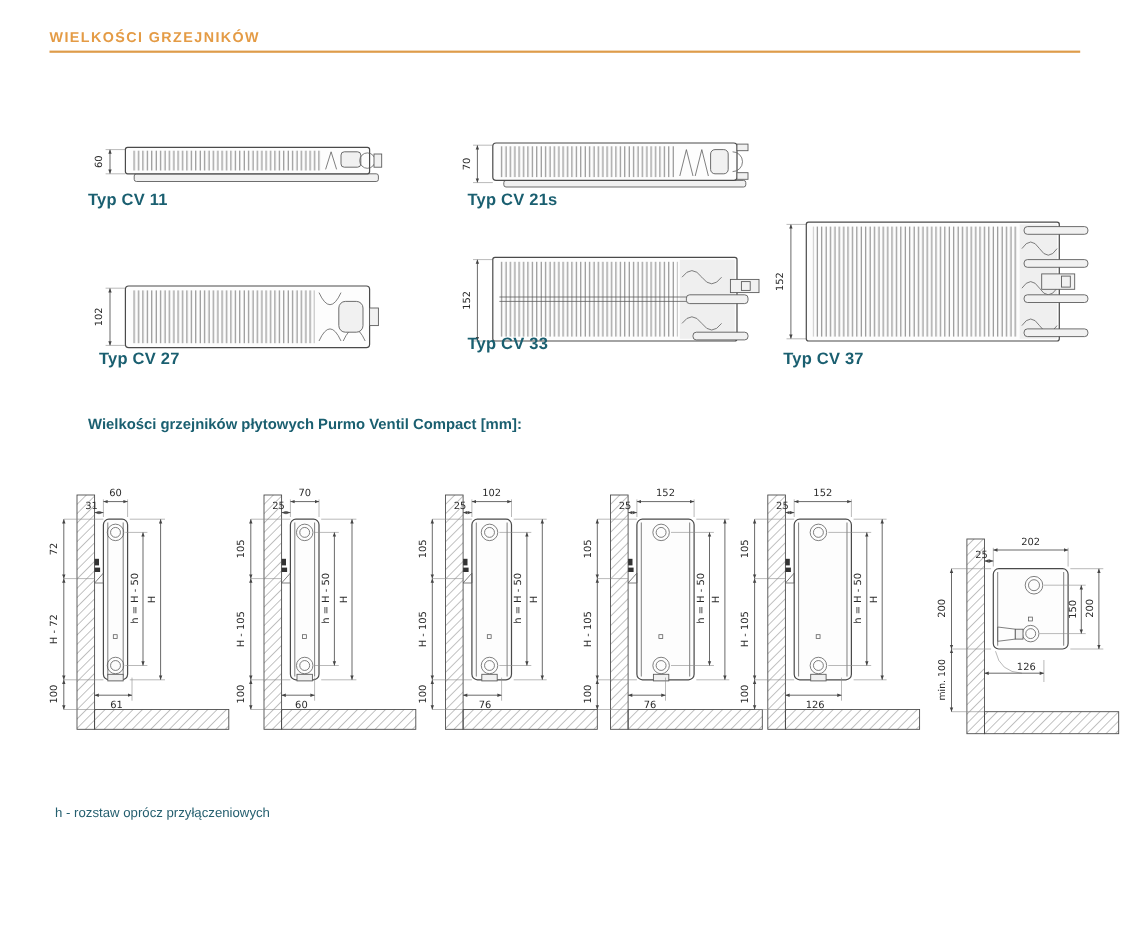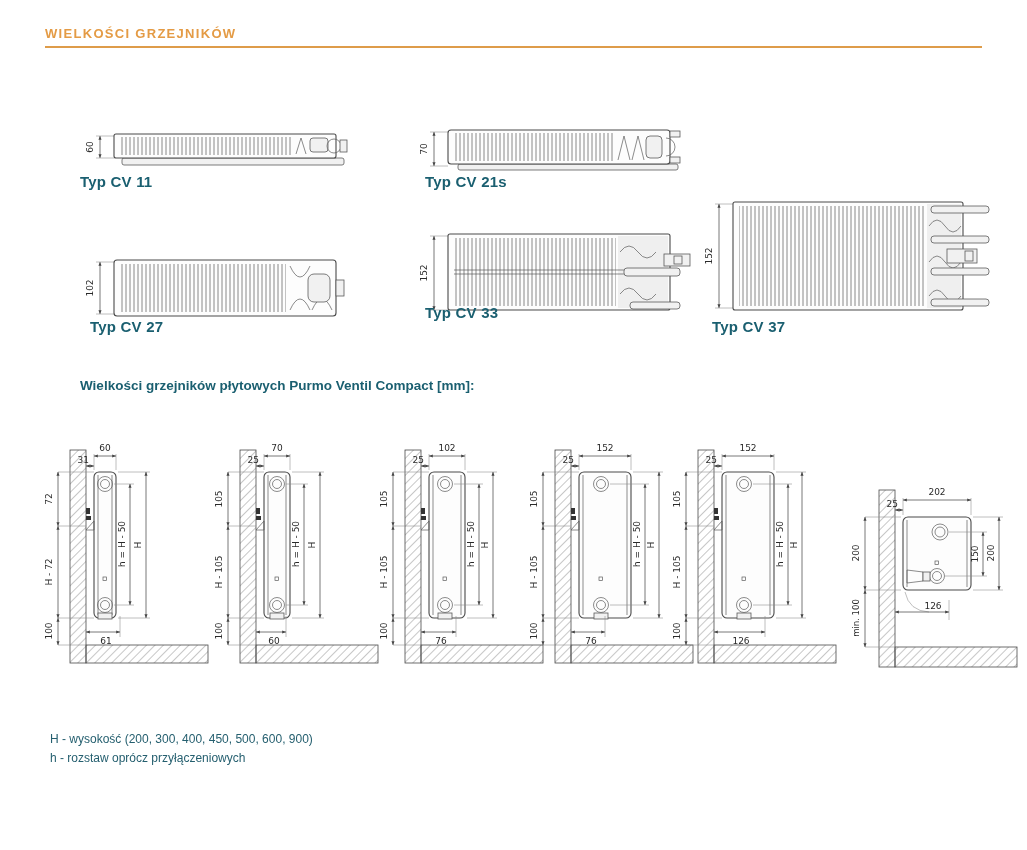--- a/index.html
+++ b/index.html
@@ -417,17 +417,16 @@
       <line class="dl" x1="20" y1="128" x2="20" y2="185" marker-start="url(#ar)" marker-end="url(#ar)"></line>
       <text class="dt" x="14" y="91" text-anchor="middle" transform="rotate(-90 14 91)">200</text>
       <text class="dt2" x="14" y="156" text-anchor="middle" transform="rotate(-90 14 156)">min. 100</text>
       <line class="ext" x1="104" y1="138" x2="104" y2="158"></line>
       <line class="dl" x1="50" y1="150" x2="104" y2="150" marker-start="url(#ar)" marker-end="url(#ar)"></line>
       <text class="dt" x="88" y="147" text-anchor="middle">126</text>
     </g>
   </svg>
 
   <div class="abs legend" style="left:50px;top:730px;">
-    <div>H - wysokość (200, 300, 400, 450, 500, 600, 900)</div>
     <div>h - rozstaw oprócz przyłączeniowych</div>
   </div>
 
 </div>
 
 </body></html>

